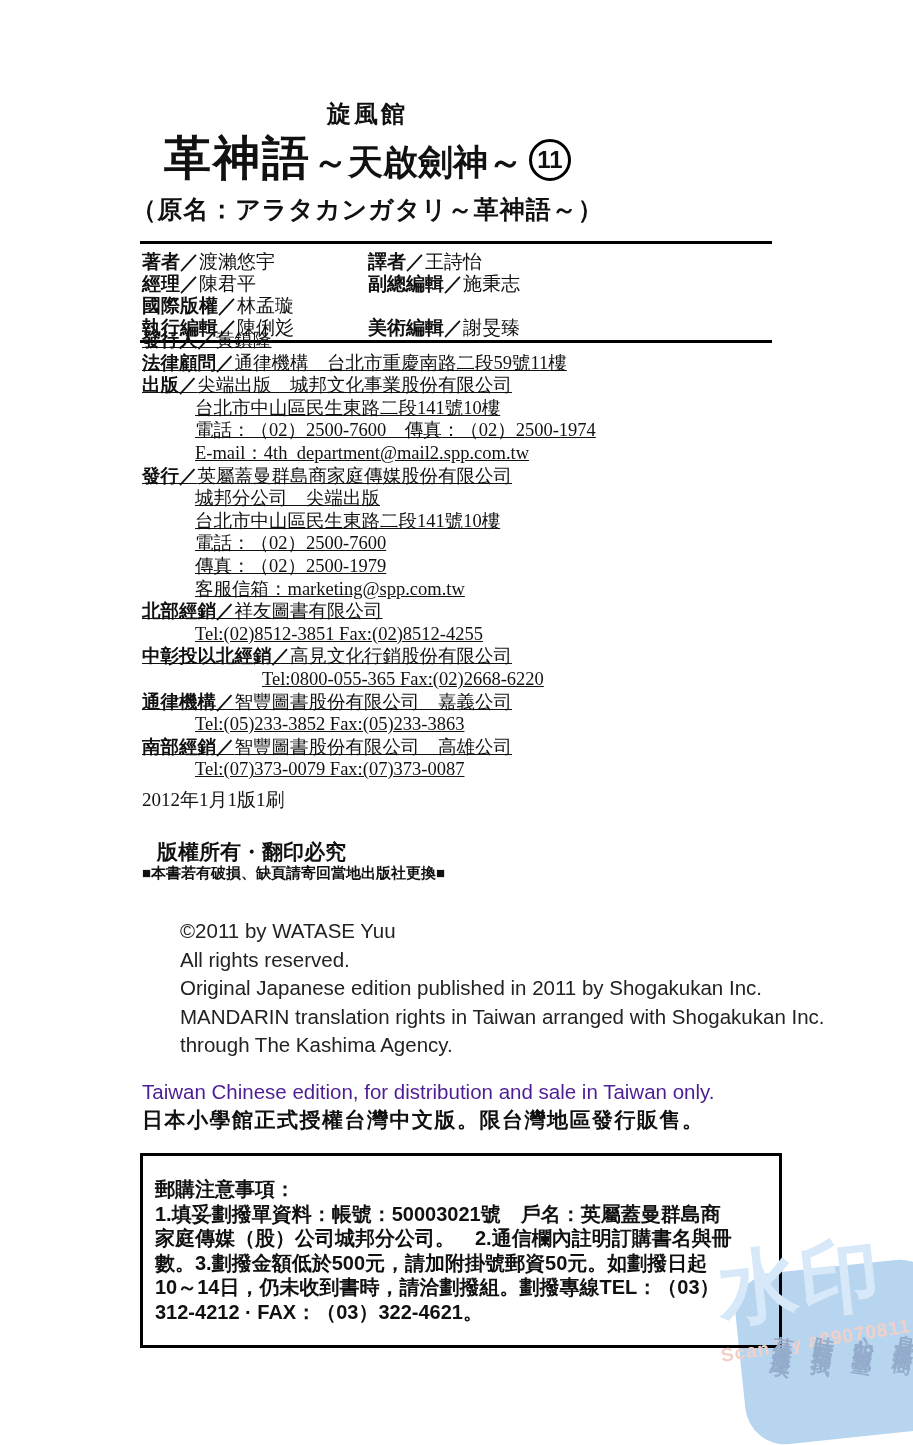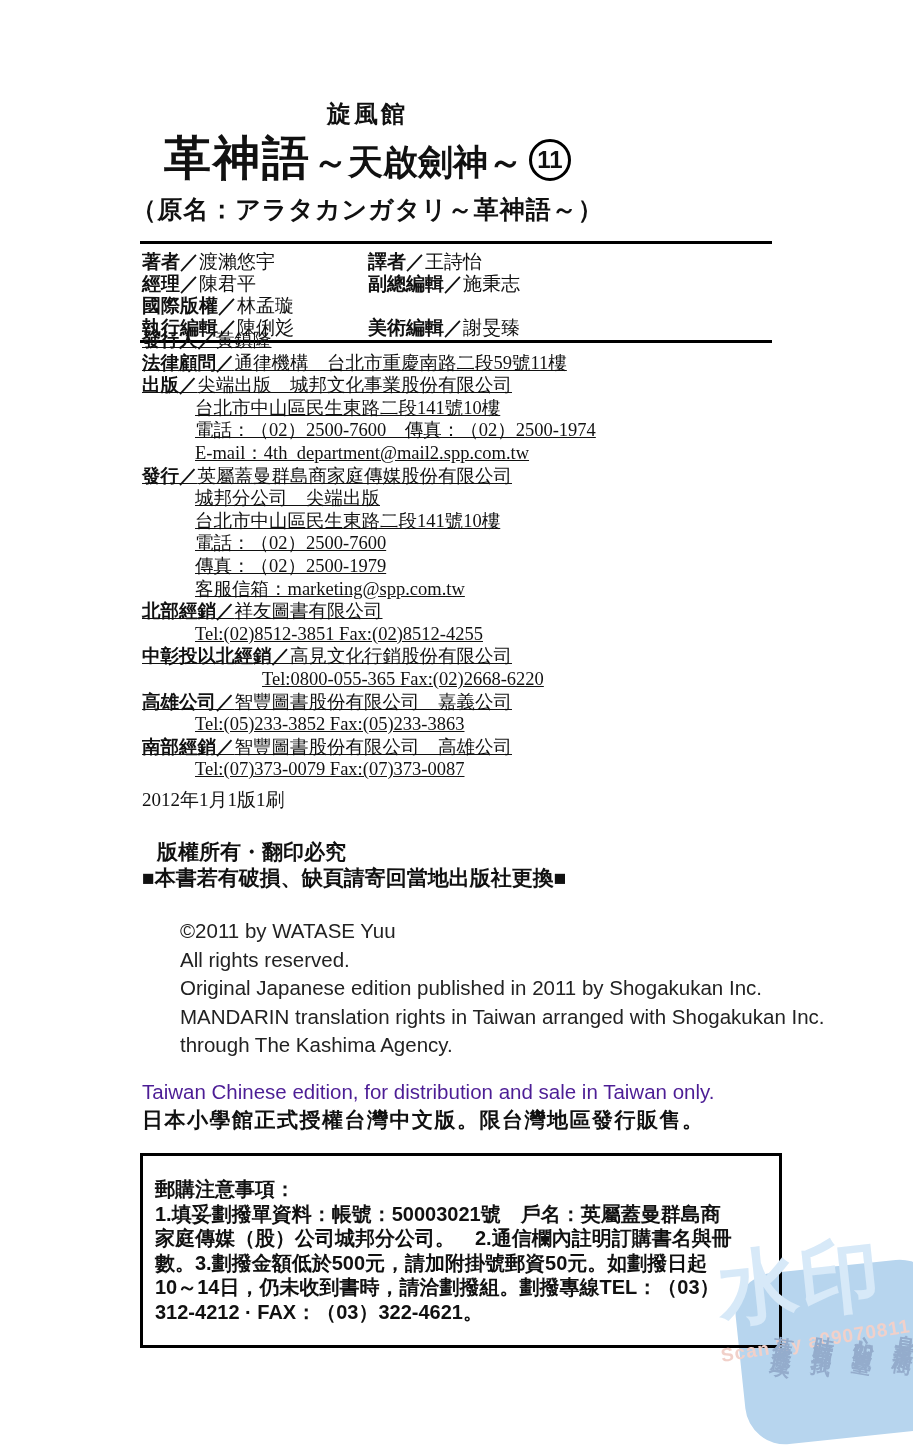--- a/index.html
+++ b/index.html
@@ -33,21 +33,21 @@
   
   .publishing { position:absolute; top:329px; left:142px; width:660px; font-size:18.5px;text-decoration:underline; }
   .pub-line { line-height:21.6px; white-space:nowrap; }
   .indent-1 { padding-left:53px; }
   .indent-2 { padding-left:120px; }
 
   
   .print-date { position:absolute; top:787px; left:142px; font-size:19px;
                 font-family:"Liberation Serif", serif; }
   .cr-line1 { position:absolute; top:838px; left:157px; font-size:21px; font-weight:bold; }
-  .cr-line2 { position:absolute; top:864px; left:142px; font-size:21px; font-weight:bold; }
+  .cr-line2 { position:absolute; top:864px; left:142px; font-size:15px; font-weight:bold; }
 
   
   .english { position:absolute; top:917px; left:142px; width:700px; font-size:20.5px; color:#222;margin-left:38px; }
   .eng-line { line-height:28.5px; white-space:nowrap; }
 
   .taiwan-en { position:absolute; top:1080px; left:142px; font-size:20.5px; color:#4c1d95; }
   .taiwan-zh { position:absolute; top:1106px; left:142px; font-size:21px; font-weight:bold;
                letter-spacing:1.5px; }
 
   
@@ -117,21 +117,21 @@
       <div class="pub-line indent-0"><span class="lab">發行／</span><span class="val">英屬蓋曼群島商家庭傳媒股份有限公司</span></div>
       <div class="pub-line indent-1"><span class="val">城邦分公司　尖端出版</span></div>
       <div class="pub-line indent-1"><span class="val">台北市中山區民生東路二段141號10樓</span></div>
       <div class="pub-line indent-1"><span class="val">電話：（02）2500-7600</span></div>
       <div class="pub-line indent-1"><span class="val">傳真：（02）2500-1979</span></div>
       <div class="pub-line indent-1"><span class="val">客服信箱：marketing@spp.com.tw</span></div>
       <div class="pub-line indent-0"><span class="lab">北部經銷／</span><span class="val">祥友圖書有限公司</span></div>
       <div class="pub-line indent-1"><span class="val">Tel:(02)8512-3851  Fax:(02)8512-4255</span></div>
       <div class="pub-line indent-0"><span class="lab">中彰投以北經銷／</span><span class="val">高見文化行銷股份有限公司</span></div>
       <div class="pub-line indent-2"><span class="val">Tel:0800-055-365  Fax:(02)2668-6220</span></div>
-      <div class="pub-line indent-0"><span class="lab">高雄公司／</span><span class="val">智豐圖書股份有限公司　嘉義公司</span></div>
+      <div class="pub-line indent-0"><span class="lab">通律機構／</span><span class="val">智豐圖書股份有限公司　嘉義公司</span></div>
       <div class="pub-line indent-1"><span class="val">Tel:(05)233-3852  Fax:(05)233-3863</span></div>
       <div class="pub-line indent-0"><span class="lab">南部經銷／</span><span class="val">智豐圖書股份有限公司　高雄公司</span></div>
       <div class="pub-line indent-1"><span class="val">Tel:(07)373-0079  Fax:(07)373-0087</span></div>
     </div>
 
   <div class="print-date">2012年1月1版1刷</div>
   <div class="cr-line1">版權所有・翻印必究</div>
   <div class="cr-line2">■本書若有破損、缺頁請寄回當地出版社更換■</div>
 
   <div class="english" id="eng-lines">

